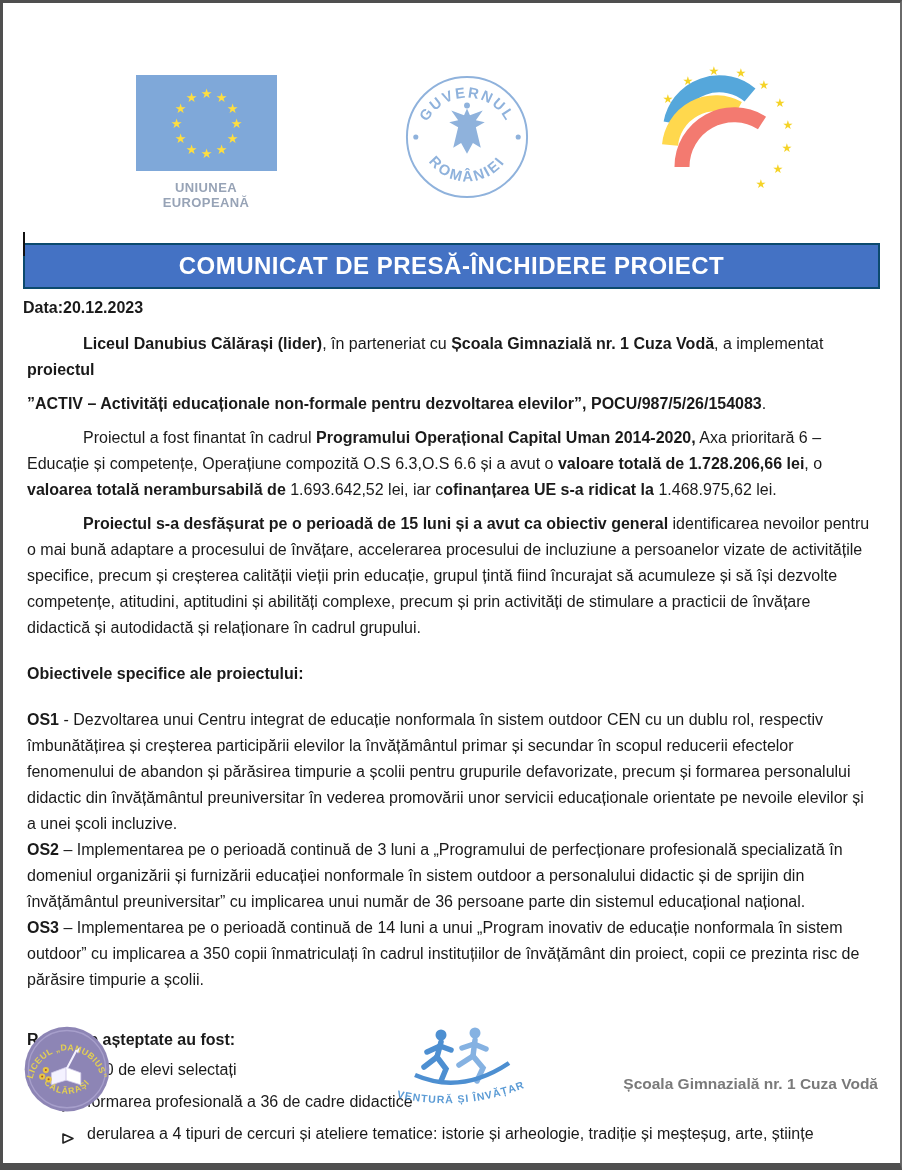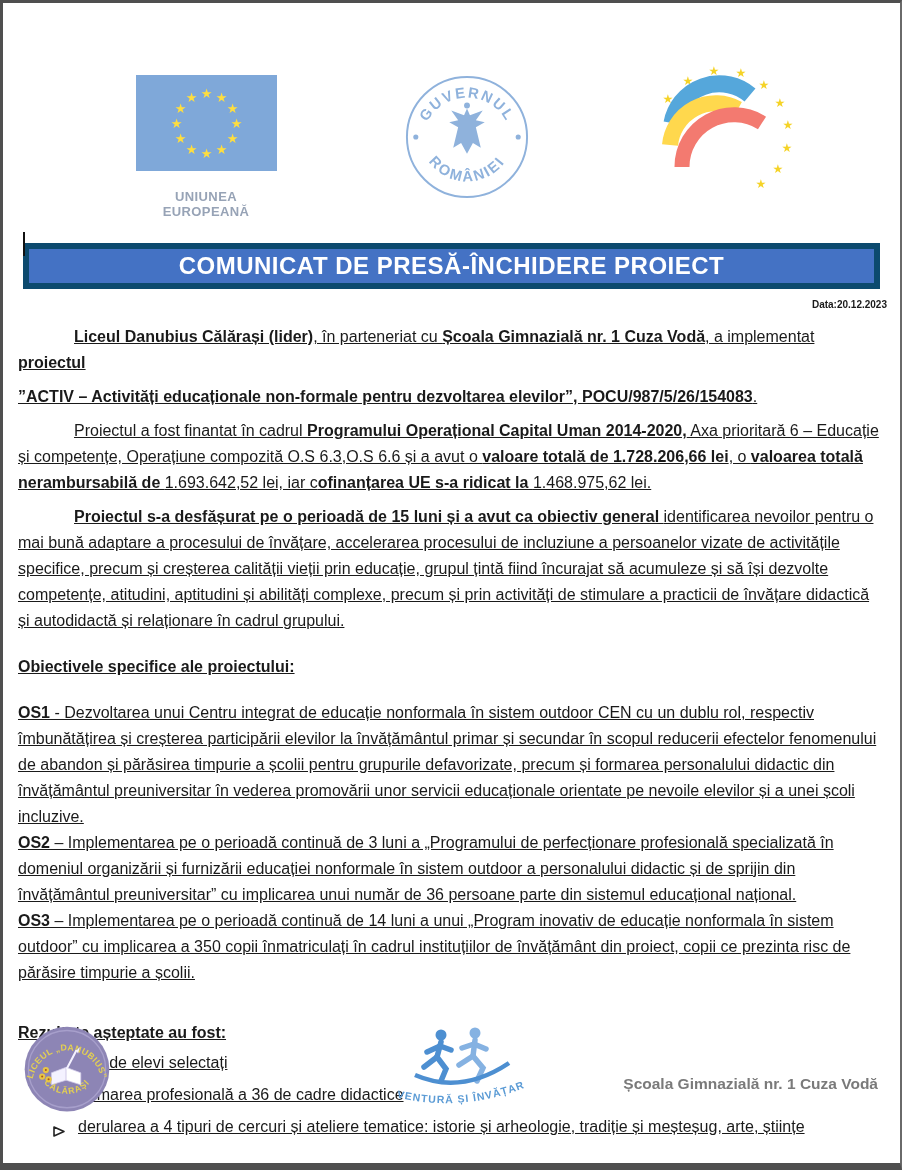--- a/index.html
+++ b/index.html
@@ -13,35 +13,35 @@
     border-left:3px solid #4f4f4f;
     border-right:2px solid #6a6a6a;
     border-bottom:7px solid #4f4f4f;
     overflow:hidden;
     font-family:"Liberation Sans", sans-serif;
     color:#1a1a1a;
   }
   
   .hdr{position:absolute;top:0;left:0;width:100%;height:240px;}
   .eu-logo{position:absolute;left:128px;top:72px;width:150px;text-align:center;}
-  .eu-label{margin-top:14px;font-size:13px;letter-spacing:.4px;color:#97A3B6;font-weight:600;}
+  .eu-label{margin-top:5px;font-size:13px;letter-spacing:.4px;color:#97A3B6;font-weight:600;}
   .gov-logo{position:absolute;left:400px;top:70px;width:128px;height:128px;}
   .st-logo{position:absolute;left:622px;top:60px;width:200px;text-align:center;}
   .st-label{margin-top:-6px;font-size:15px;font-weight:700;color:#7f7f7f;line-height:1.25;}
   
   .banner-row{position:relative;margin:0 20px;}
   .tick{position:absolute;left:0;top:-11px;width:2px;height:24px;background:#111;}
   .banner{
-    height:46px;background:#4472C4;border:6px solid #0c4a6e;
+    height:46px;background:#4472C4;border:2px solid #0c4a6e;
     display:flex;align-items:center;justify-content:center;
   }
   .banner span{color:#fff;font-size:24px;font-weight:600;letter-spacing:.5px;}
   
-  .date{margin:10px 13px 0;text-align:right;font-weight:700;font-size:10px;}
-  .content{margin:0 15px;font-size:16px;line-height:26px;text-decoration:underline;}
+  .date{margin:10px 20px 0;text-align:left;font-weight:700;font-size:16px;}
+  .content{margin:0 24px;font-size:16px;line-height:26px;}
   .content p{margin:0;}
   .b{font-weight:700;}
   .indent{text-indent:56px;}
   .p1{margin-top:14px !important;}
   .p2{margin-top:8px !important;}
   .p3{margin-top:8px !important;}
   .p4{margin-top:8px !important;}
   .obj-heading{margin-top:20px !important;font-weight:700;}
   .os-block{margin-top:20px;}
   .res-heading{margin-top:34px !important;font-weight:700;}

